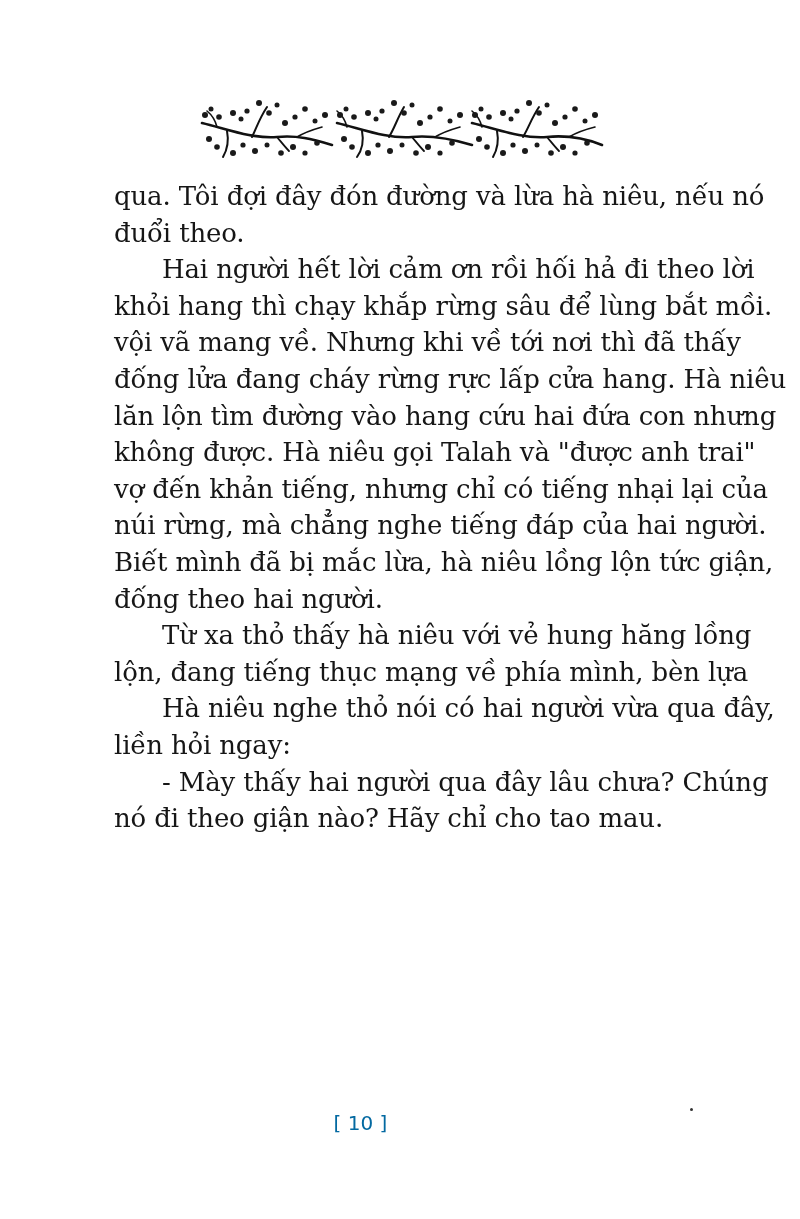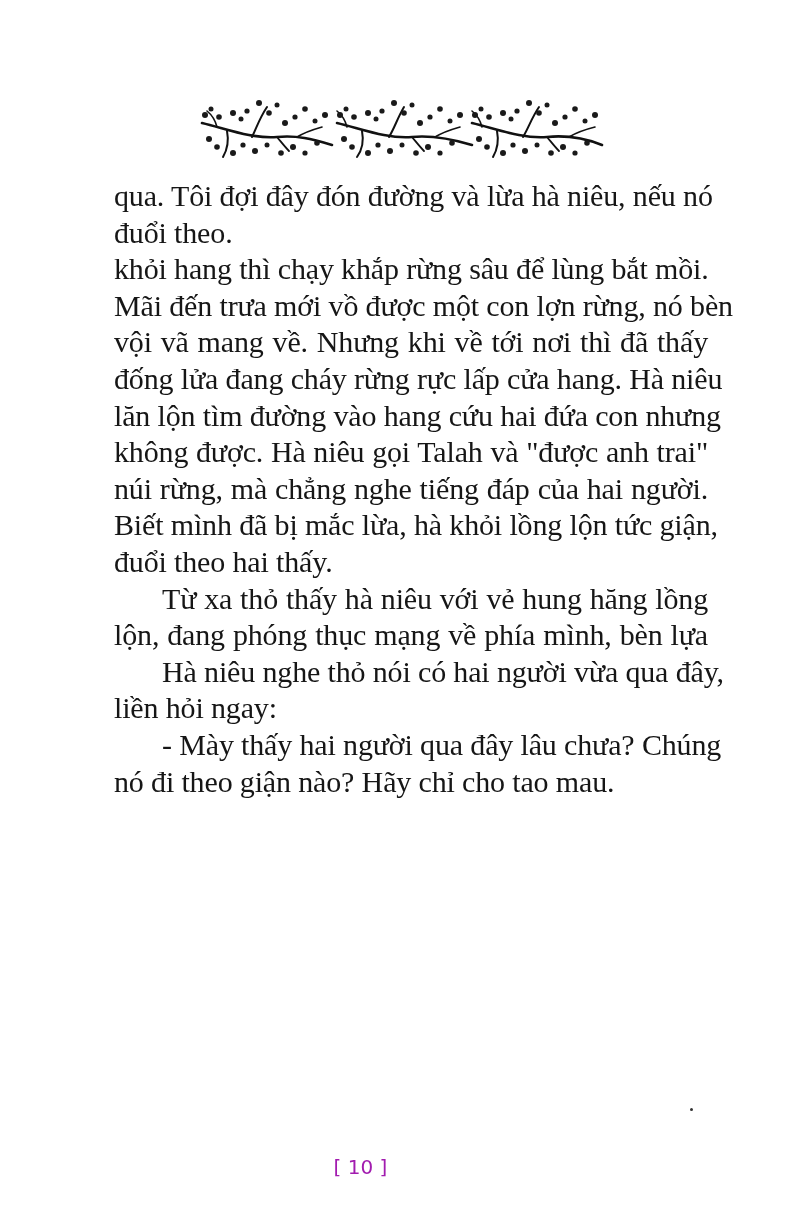--- a/index.html
+++ b/index.html
@@ -25,43 +25,41 @@
     .text-block {
       position: absolute;
       left: 114px;
       top: 178px;
       width: 594px;
     }
     .line {
       display: block;
       height: 36.6px;
       line-height: 36.6px;
-      font-size: 30px;
+      font-size: 26px;
       letter-spacing: -0.15px;
       white-space: nowrap;
       text-align: justify;
       text-align-last: justify;
-      font-family: Liberation Serif, serif;
     }
     .line.last {
       text-align-last: left;
     }
     .line.indent {
       padding-left: 48px;
     }
     .page-number {
       position: absolute;
       left: 0;
       width: 721px;
       top: 1111px;
       text-align: center;
       font-family: "DejaVu Sans", "Liberation Sans", sans-serif;
       font-size: 20px;
-      color: #a21caf;
-      margin-top: 44px;
+      color: #0369a1;
     }
     .speck {
       position: absolute;
       width: 3px;
       height: 3px;
       background: #333;
       border-radius: 50%;
     }
   </style>
 </head>
@@ -127,34 +125,35 @@
 </div>
 
 <div class="text-block">
 
   <div>
     <span class="line">qua. Tôi đợi đây đón đường và lừa hà niêu, nếu nó</span>
     <span class="line last">đuổi theo.</span>
   </div>
 
   <div>
+    <span class="line indent">Hai người hết lời cảm ơn rồi hối hả đi theo lời</span>
     <span class="line">khỏi hang thì chạy khắp rừng sâu để lùng bắt mồi.</span>
-    <span class="line">Mãi đến trưa mới vồ được một con lợn rừng, nó bèn</span>
     <span class="line">vội vã mang về. Nhưng khi về tới nơi thì đã thấy</span>
     <span class="line">đống lửa đang cháy rừng rực lấp cửa hang. Hà niêu</span>
     <span class="line">lăn lộn tìm đường vào hang cứu hai đứa con nhưng</span>
     <span class="line">không được. Hà niêu gọi Talah và "được anh trai"</span>
+    <span class="line">vợ đến khản tiếng, nhưng chỉ có tiếng nhại lại của</span>
     <span class="line">núi rừng, mà chẳng nghe tiếng đáp của hai người.</span>
-    <span class="line">Biết mình đã bị mắc lừa, hà khỏi lồng lộn tức giận,</span>
-    <span class="line last">đuổi theo hai thấy.</span>
+    <span class="line">Biết mình đã bị mắc lừa, hà niêu lồng lộn tức giận,</span>
+    <span class="line last">đống theo hai người.</span>
   </div>
 
   <div>
     <span class="line indent">Từ xa thỏ thấy hà niêu với vẻ hung hăng lồng</span>
-    <span class="line">lộn, đang phóng thục mạng về phía mình, bèn lựa</span>
+    <span class="line">lộn, đang tiếng thục mạng về phía mình, bèn lựa</span>
   </div>
 
 
   <div>
     <span class="line indent">Hà niêu nghe thỏ nói có hai người vừa qua đây,</span>
     <span class="line last">liền hỏi ngay:</span>
   </div>
 
   <div>
     <span class="line indent">- Mày thấy hai người qua đây lâu chưa? Chúng</span>

